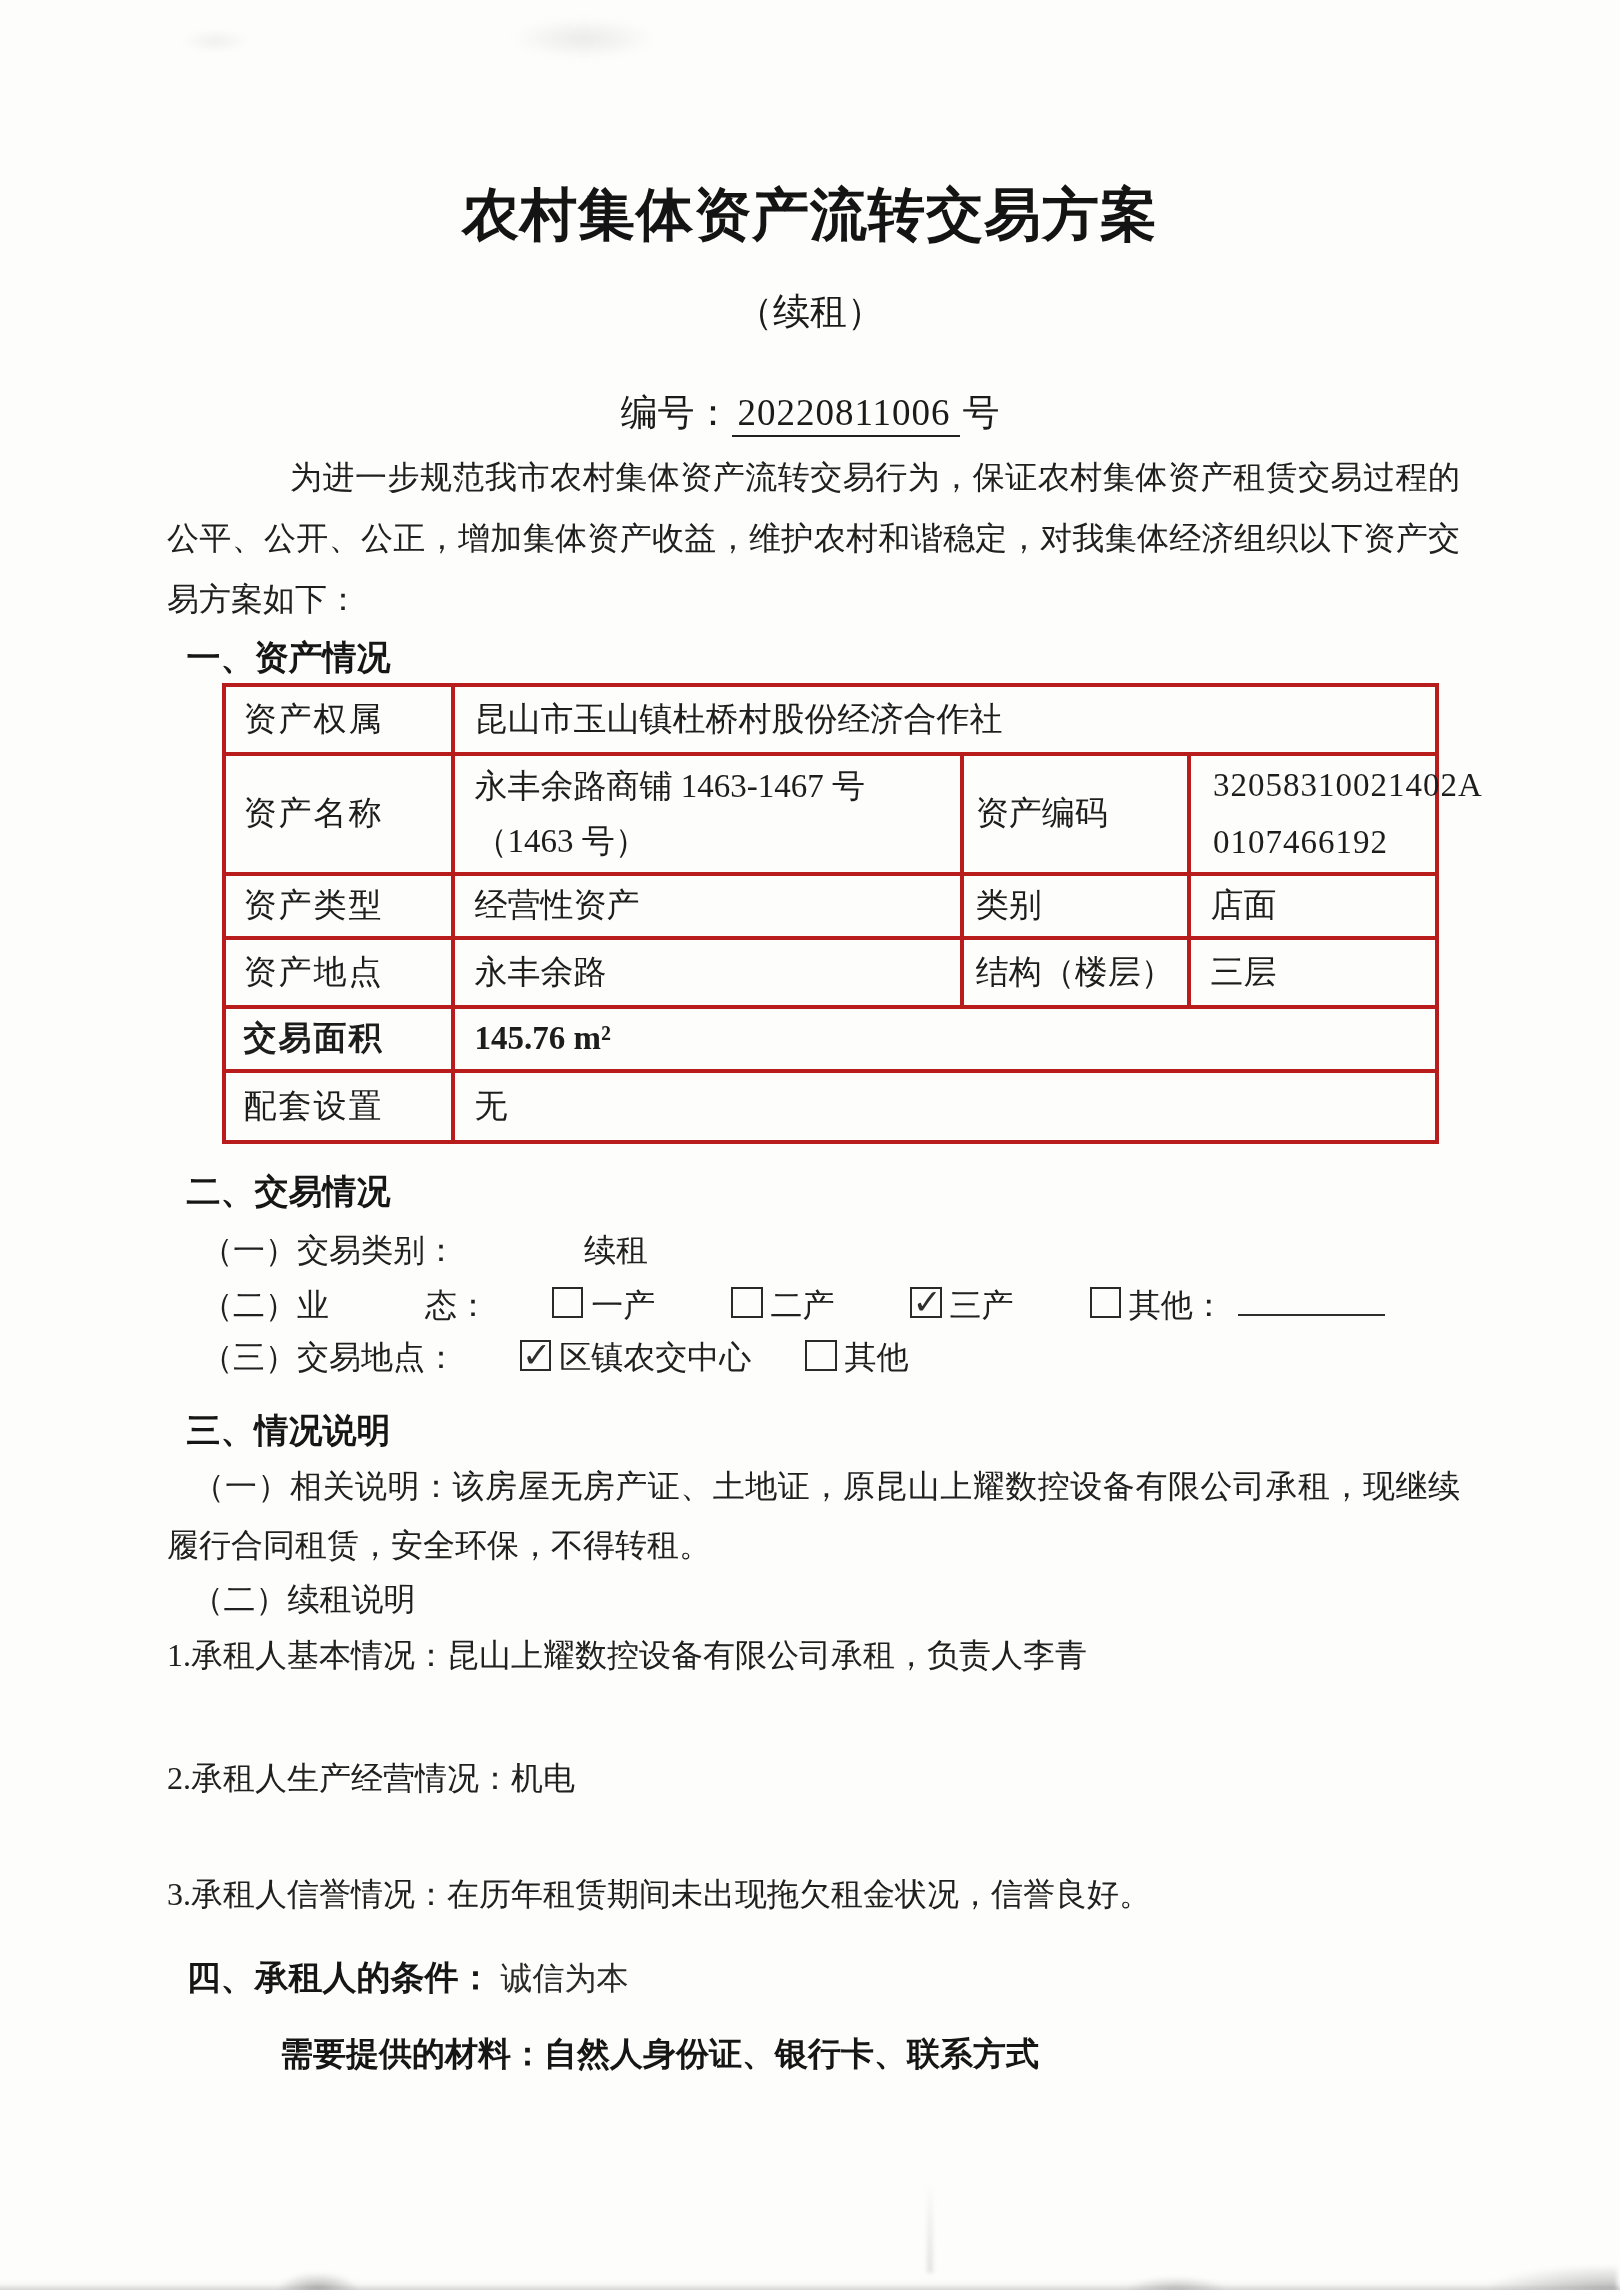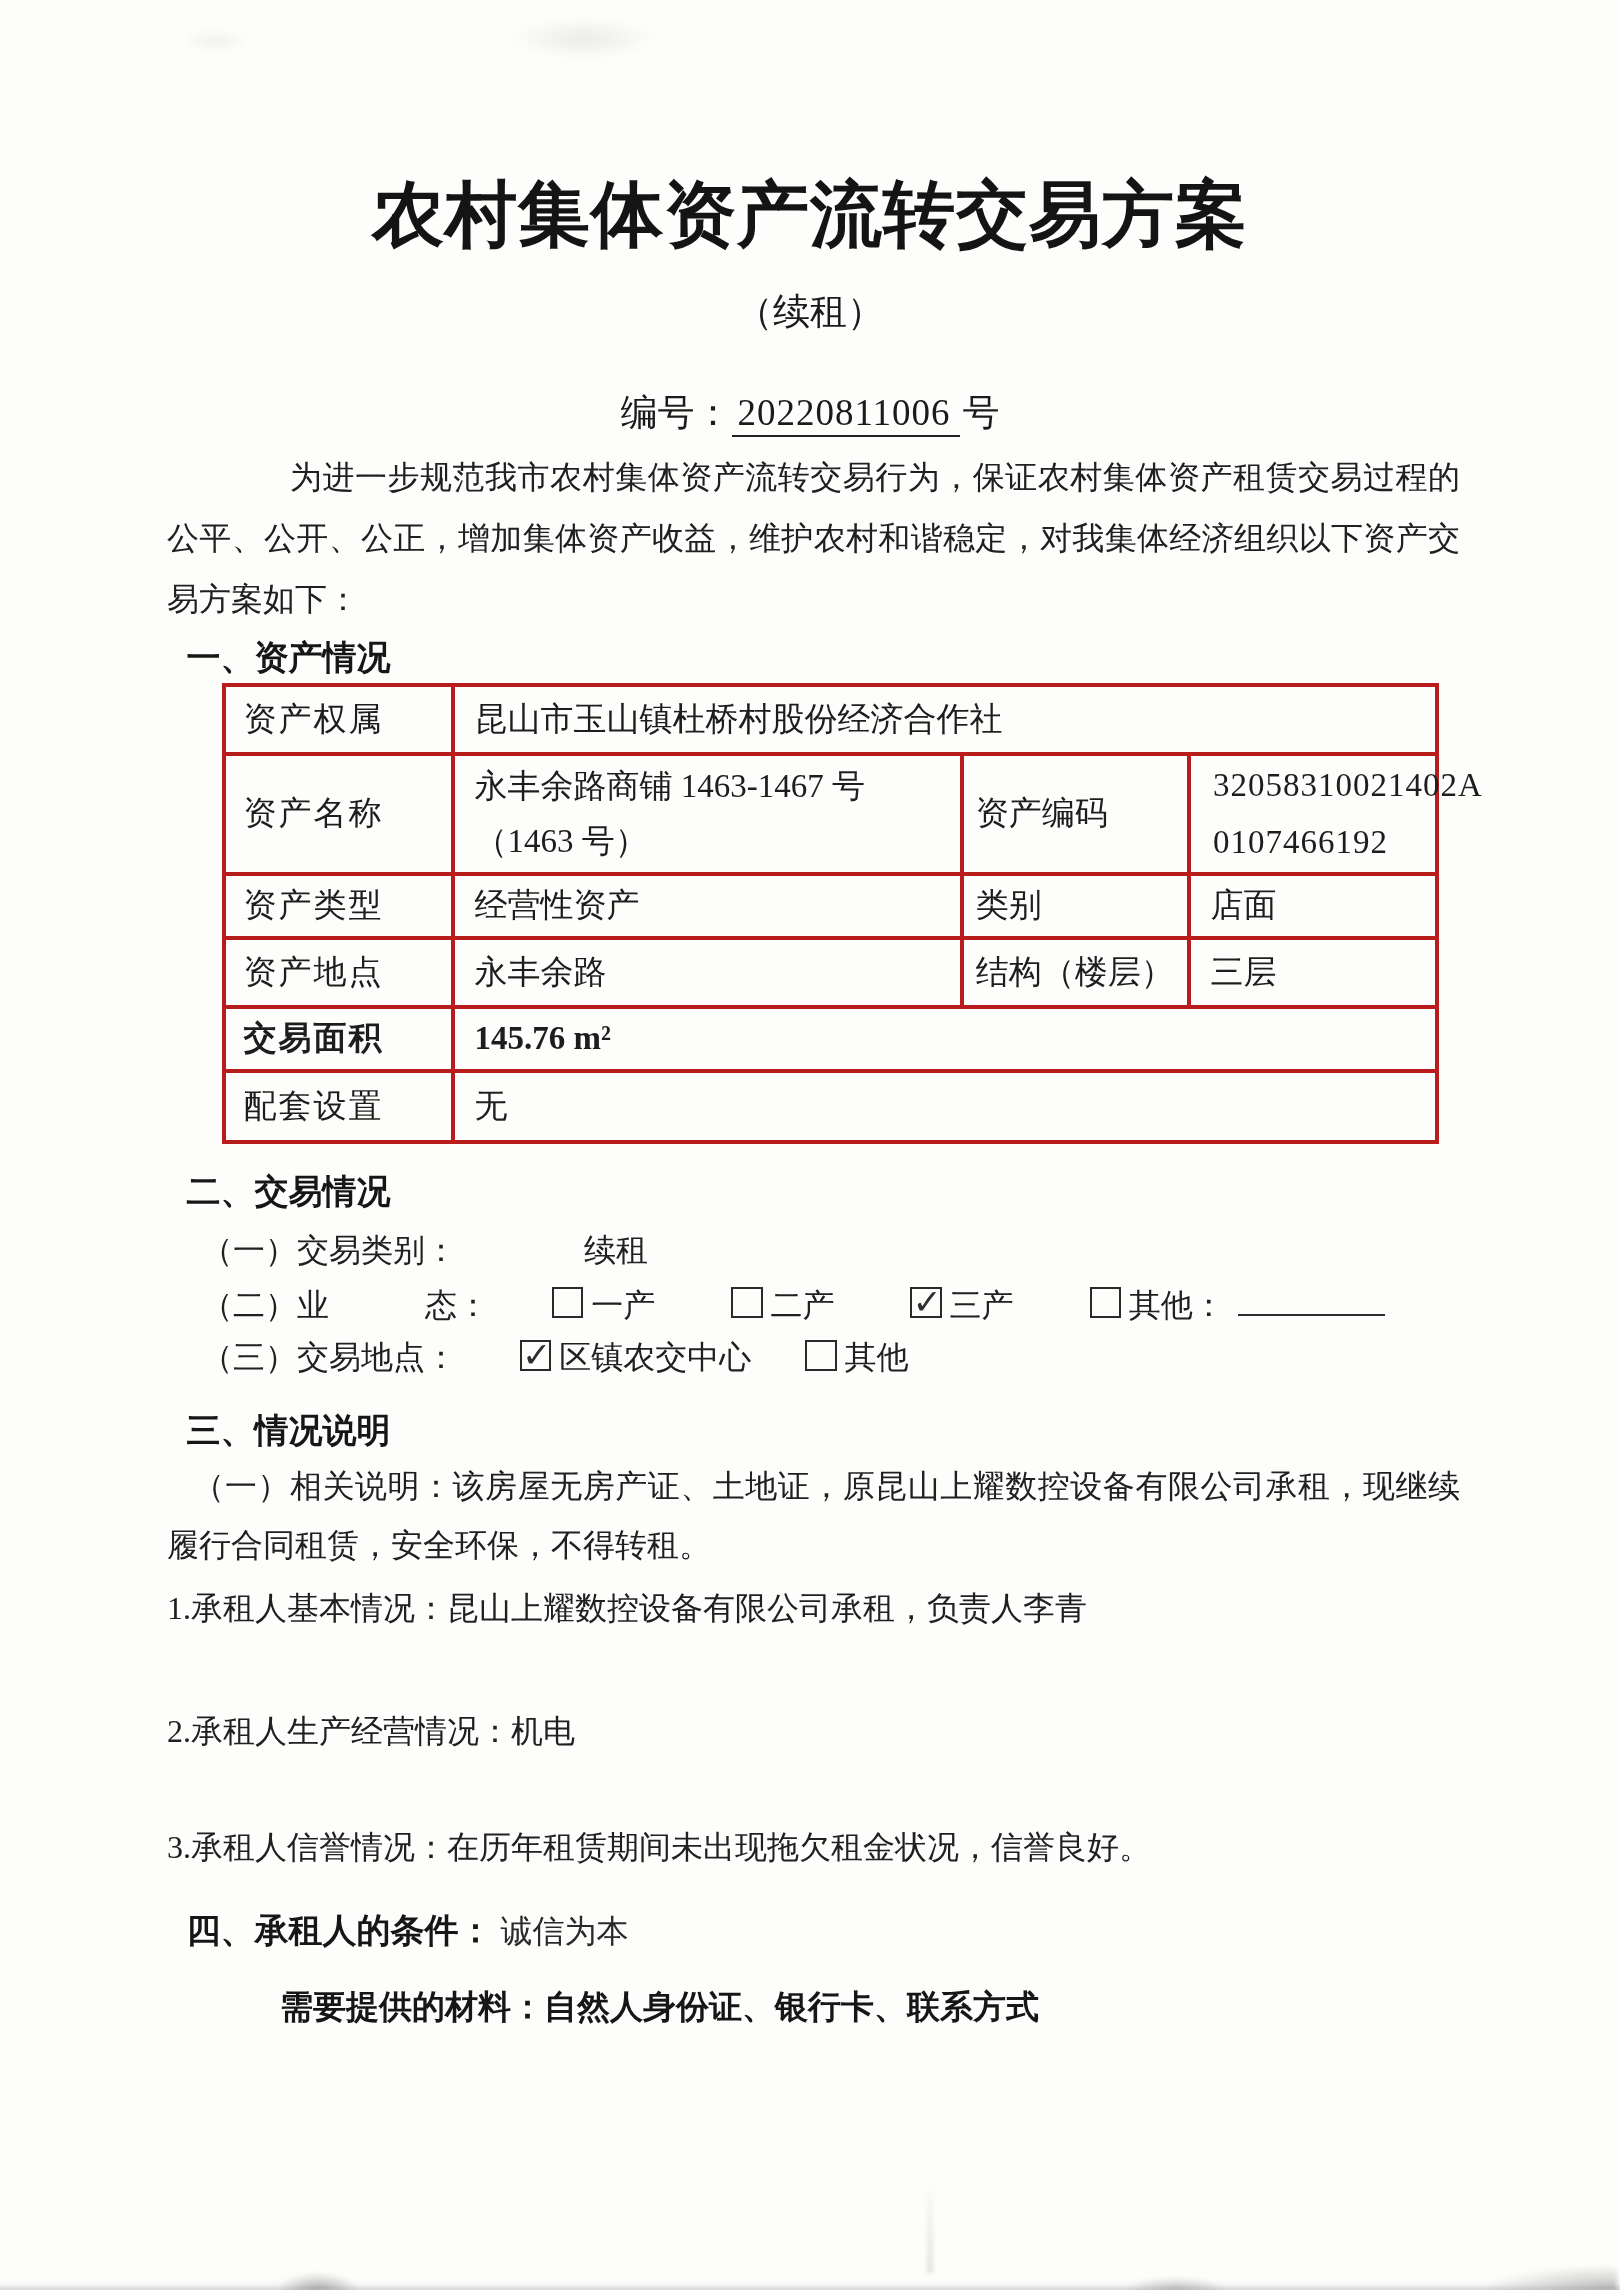--- a/index.html
+++ b/index.html
@@ -26,21 +26,21 @@
     background:radial-gradient(ellipse at bottom,rgba(90,90,90,.35),transparent 75%);filter:blur(2px);pointer-events:none;}
   .bottom-smudge3{position:absolute;left:1490px;bottom:0;width:127px;height:25.5px;
     background:radial-gradient(ellipse at bottom right,rgba(85,85,85,.40),transparent 75%);filter:blur(2px);pointer-events:none;}
   .vstreak{position:absolute;left:927px;bottom:17.6px;width:5.9px;height:93px;
     background:linear-gradient(to top,rgba(130,130,130,.22),transparent);filter:blur(2px);pointer-events:none;}
 
   
   .title{
     margin:180px 0 0;text-align:center;
     font-family:"Liberation Sans","DejaVu Sans",sans-serif;
-    font-weight:700;font-size:72px;line-height:69px;color:#141414;letter-spacing:1px;
+    font-weight:700;font-size:57px;line-height:69px;color:#141414;letter-spacing:1px;
   }
   .subtitle{margin-top:39px;text-align:center;font-size:37px;line-height:47px;color:#1b1b1b;}
   .serial{margin-top:53px;text-align:center;font-size:37px;line-height:49px;color:#1b1b1b;}
   .serial .num{border-bottom:2.9px solid #222;padding:0 9.8px 2px 5.9px;letter-spacing:1px;}
   .serial .suffix{margin-left:2px;}
 
   
   .content{margin:0 160px 0 167px;font-size:32px;color:#202020;}
   .intro{margin:9.8px 0 0;line-height:61px;text-indent:123px;text-align:justify;}
   h2.sec{
@@ -182,20 +182,21 @@
       <span>（二）业　　　态：</span><span class="opt first"><span class="cbx" data-checked="false"></span><span>一产</span></span><span class="opt"><span class="cbx" data-checked="false"></span><span>二产</span></span><span class="opt"><span class="cbx" data-checked="true"></span><span>三产</span></span><span class="opt"><span class="cbx" data-checked="false"></span><span>其他：</span><span class="blank"></span></span>
     </div>
 
     <div class="line l3 opts">
       <span>（三）交易地点：</span><span class="opt first"><span class="cbx" data-checked="true"></span><span>区镇农交中心</span></span><span class="opt"><span class="cbx" data-checked="false"></span><span>其他</span></span>
     </div>
 
     <h2 class="sec s3">三、情况说明</h2>
 
     <p class="note1">（一）相关说明：该房屋无房产证、土地证，原昆山上耀数控设备有限公司承租，现继续履行合同租赁，安全环保，不得转租。</p>
+    <p class="note2">（二）续租说明</p>
     <p class="item i1">1.承租人基本情况：昆山上耀数控设备有限公司承租，负责人李青</p>
     <p class="item i2">2.承租人生产经营情况：机电</p>
     <p class="item i3">3.承租人信誉情况：在历年租赁期间未出现拖欠租金状况，信誉良好。</p>
 
     <div class="cond">
       <span class="hd">四、承租人的条件：</span><span class="cv">诚信为本</span>
     </div>
 
     <p class="materials">需要提供的材料：自然人身份证、银行卡、联系方式</p>
 

